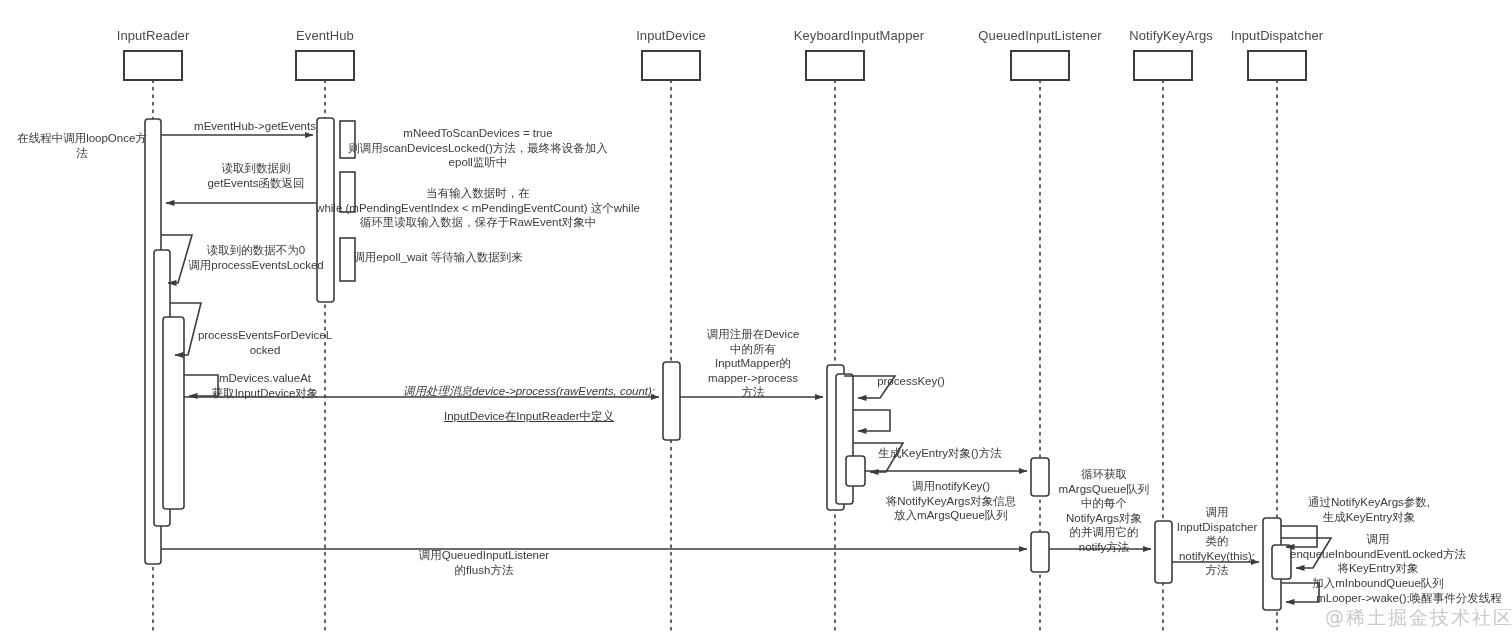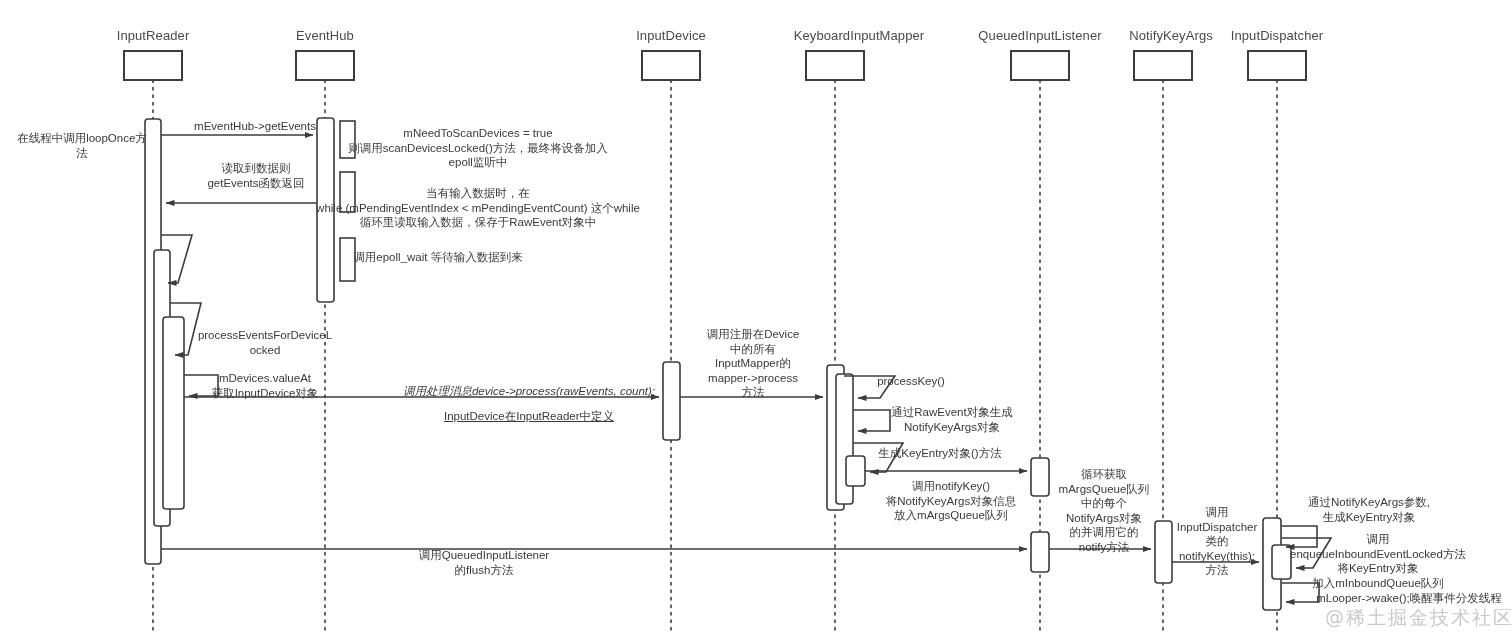--- a/index.html
+++ b/index.html
@@ -148,34 +148,34 @@
   <div class="note" style="left:255px; top:119px; width:170px;">mEventHub-&gt;getEvents</div>
   <div class="note" style="left:478px; top:126px; width:280px;">mNeedToScanDevices = true
 则调用scanDevicesLocked()方法，最终将设备加入
 epoll监听中</div>
   <div class="note" style="left:256px; top:161px; width:190px;">读取到数据则
 getEvents函数返回</div>
   <div class="note" style="left:478px; top:186px; width:330px;">当有输入数据时，在
 while (mPendingEventIndex &lt; mPendingEventCount) 这个while
 循环里读取输入数据，保存于RawEvent对象中</div>
   <div class="note" style="left:438px; top:250px; width:210px;">调用epoll_wait 等待输入数据到来</div>
+  <div class="note" style="left:256px; top:243px; width:190px;">读取到的数据不为0
+调用processEventsLocked</div>
   <div class="note" style="left:265px; top:328px; width:150px;">processEventsForDeviceL
 ocked</div>
   <div class="note" style="left:265px; top:371px; width:150px;">mDevices.valueAt
 获取InputDevice对象</div>
   <div class="note" style="left:529px; top:384px; width:300px;font-style:italic;">调用处理消息device-&gt;process(rawEvents, count);</div>
   <div class="note" style="left:529px; top:409px; width:260px;text-decoration:underline;">InputDevice在InputReader中定义</div>
   <div class="note" style="left:753px; top:327px; width:110px;">调用注册在Device
 中的所有
 InputMapper的
 mapper-&gt;process
 方法</div>
   <div class="note" style="left:911px; top:374px; width:110px;">processKey()</div>
-  <div class="note" style="left:952px; top:405px; width:170px;">通过RawEvent对象生成
-NotifyKeyArgs对象</div>
   <div class="note" style="left:940px; top:446px; width:150px;">生成KeyEntry对象()方法</div>
   <div class="note" style="left:951px; top:479px; width:180px;">调用notifyKey()
 将NotifyKeyArgs对象信息
 放入mArgsQueue队列</div>
   <div class="note" style="left:1104px; top:467px; width:118px;">循环获取
 mArgsQueue队列
 中的每个
 NotifyArgs对象
 的并调用它的
 notify方法</div>

